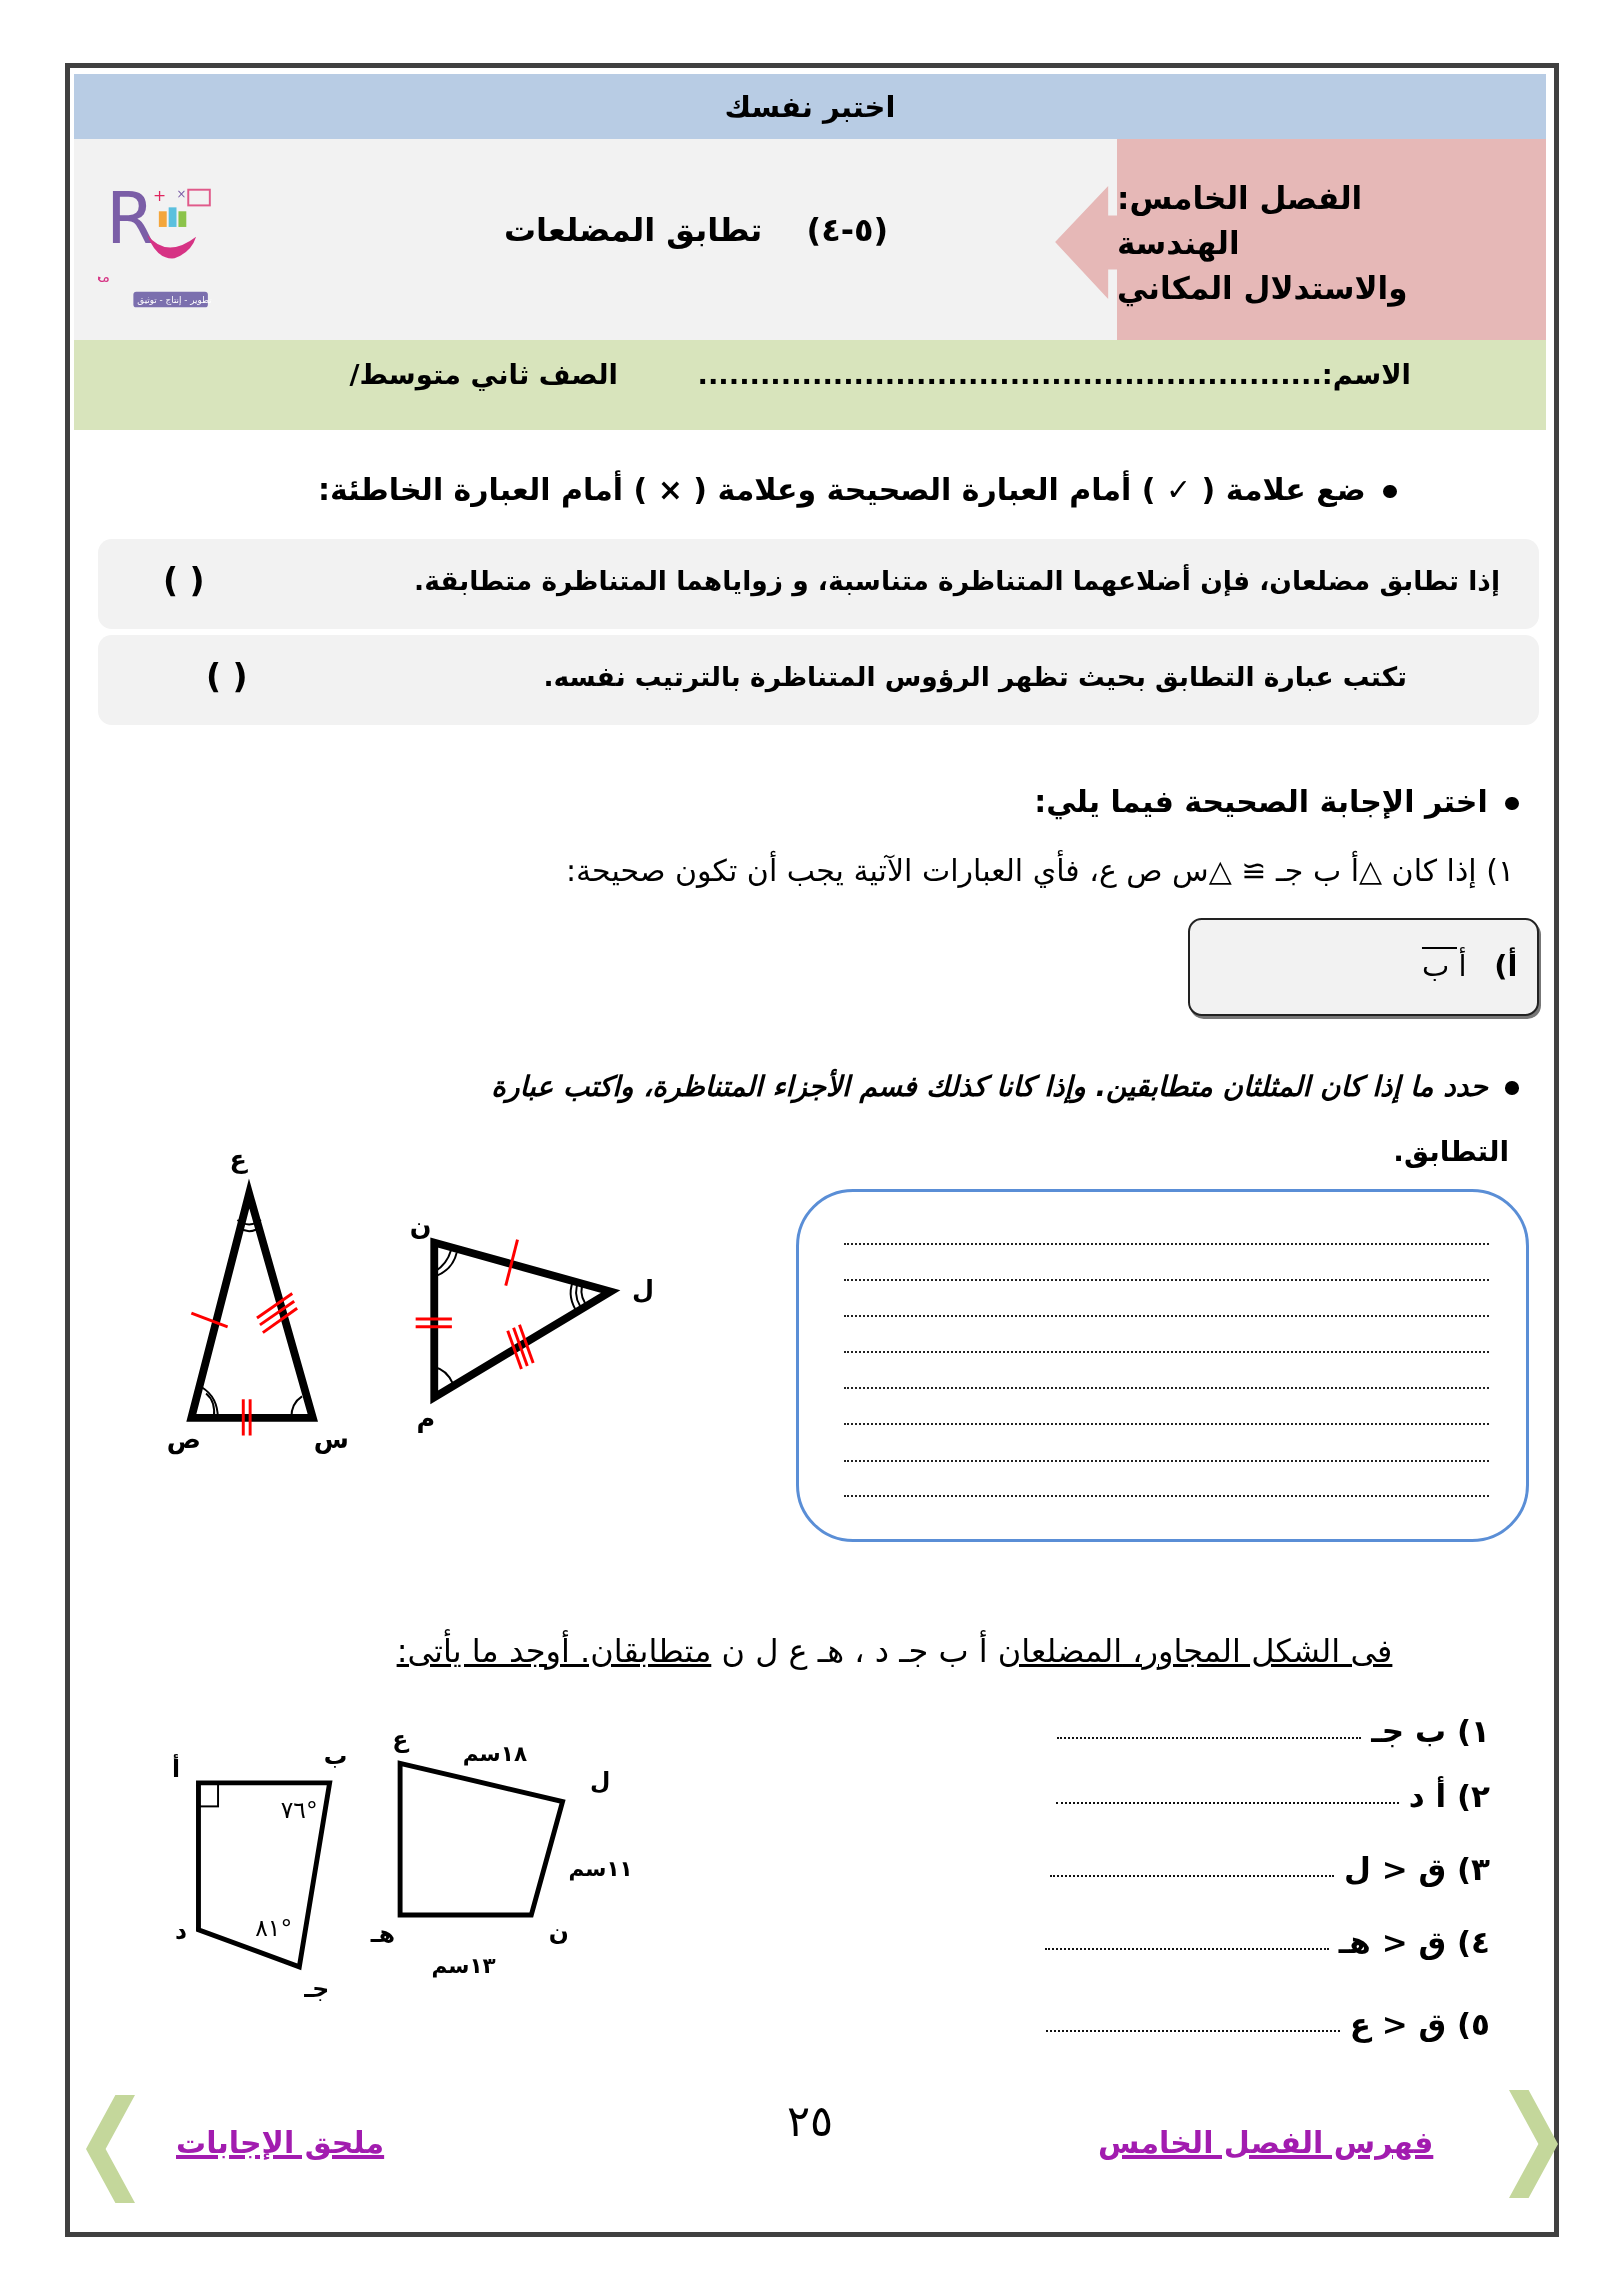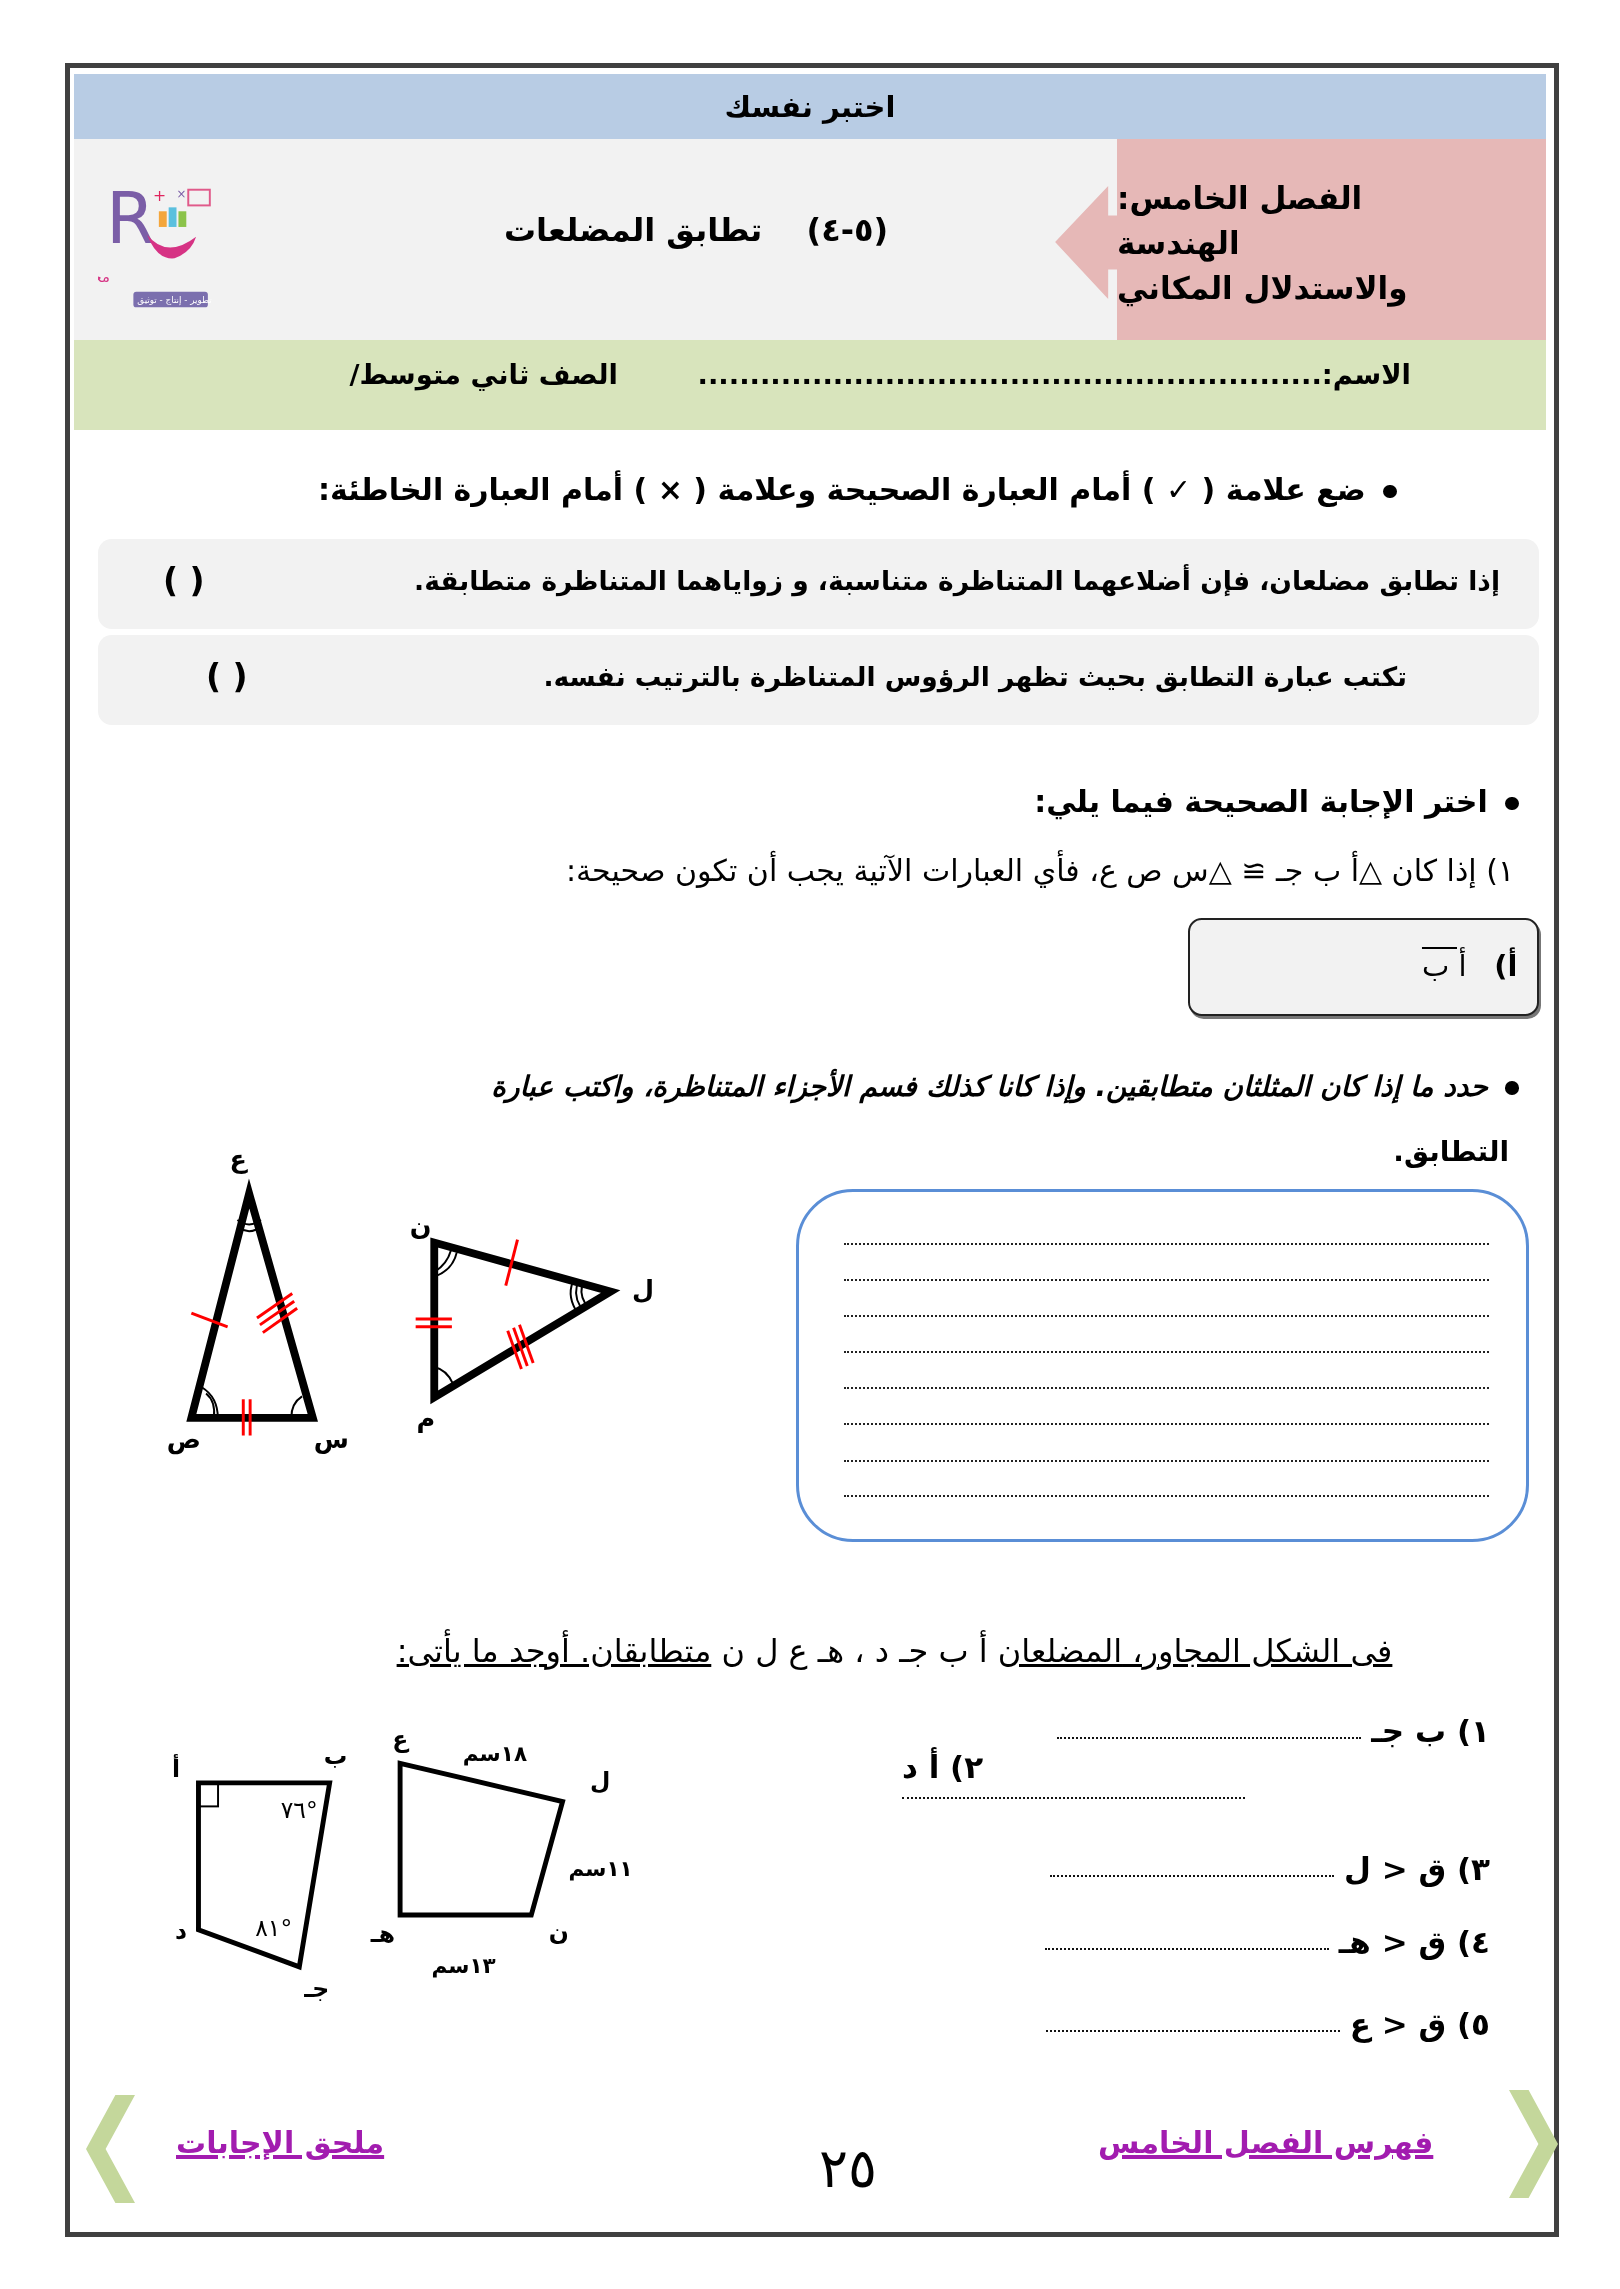--- a/index.html
+++ b/index.html
@@ -36,21 +36,21 @@
 
   .answer-box { left: 796px; top: 1189px; width: 733px; height: 353px; border: 3.9px solid #5a8ed6; border-radius: 57px; }
   .dotted-line { position: absolute; left: 45px; right: 37px; border-bottom: 2.9px dotted #222; }
 
   .underline-title { left: 255px; top: 1632px; width: 1279px; text-align: center; font-size: 32px; font-weight: normal; direction: rtl; }
   .underline-title u { text-decoration: underline; text-decoration-thickness: 2.9px; }
 
   .q-item { font-size: 31px; font-weight: bold; direction: rtl; text-align: right; display: flex; align-items: flex-end; gap: 10px; }
   .q-dots { border-bottom: 2.9px dotted #111; height: 3.9px; margin-bottom: 9.8px; }
 
-  .page-number { left: 799px; top: 2096px; width: 98px; text-align: center; font-size: 54px; margin-top: 41px; }
+  .page-number { left: 761px; top: 2096px; width: 98px; text-align: center; font-size: 43px; }
   .footer-link { font-size: 30px; font-weight: bold; color: #a21caf; text-decoration: underline; text-decoration-thickness: 3.9px; direction: rtl; }
   .chev { width: 49px; height: 108px; }
   svg text { font-family: "DejaVu Sans", sans-serif; }
 </style>
 </head>
 <body>
 
 <div class="page-frame"></div>
 
 <div class="abs band-blue">اختبر نفسك</div>
@@ -193,21 +193,21 @@
   <text x="322" y="77" font-size="22" font-weight="bold">١٨سم</text>
   <text x="430" y="194" font-size="22" font-weight="bold">١١سم</text>
   <text x="290" y="293" font-size="22" font-weight="bold">١٣سم</text>
 </svg>
 
 <div class="abs" style="left:902px; top:1694px; width:588px;">
   <div class="q-item" style="height:55px;">
     <span>١) ب جـ</span>
     <span class="q-dots" style="width:304px;"></span>
   </div>
-  <div class="q-item" style="height:65px;flex-direction:column;">
+  <div class="q-item" style="height:65px;">
     <span>٢) أ د</span>
     <span class="q-dots" style="width:343px;"></span>
   </div>
   <div class="q-item" style="height:73px;">
     <span>٣) ق &lt; ل</span>
     <span class="q-dots" style="width:284px;"></span>
   </div>
   <div class="q-item" style="height:73px;">
     <span>٤) ق &lt; هـ</span>
     <span class="q-dots" style="width:284px;"></span>

